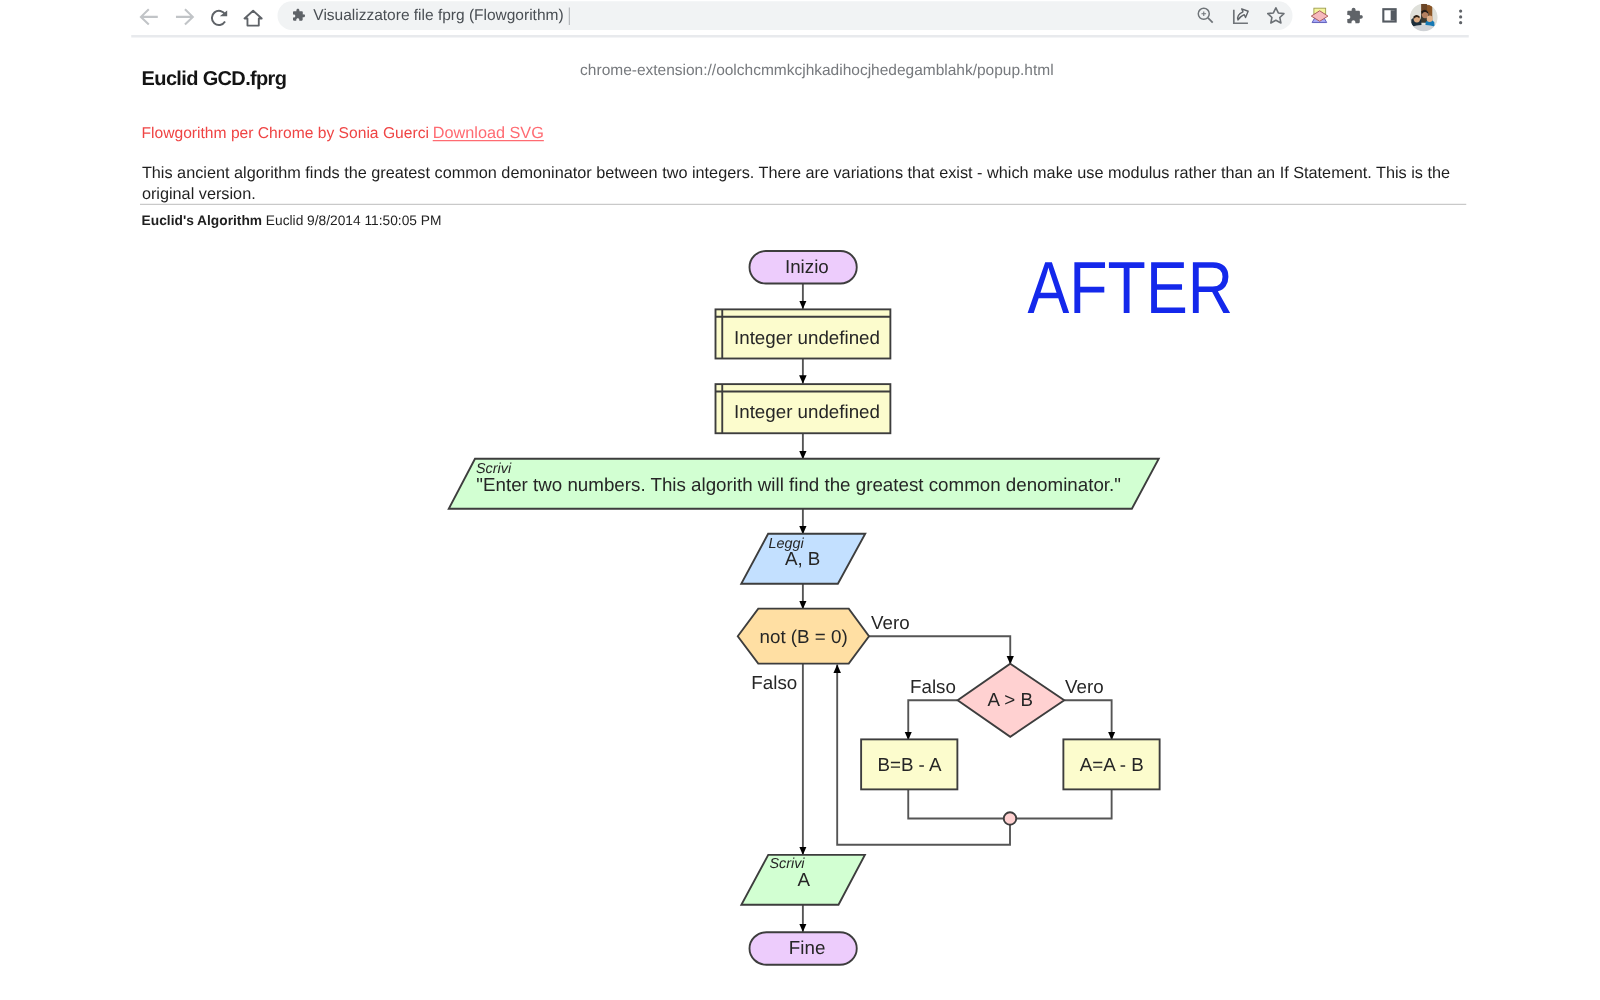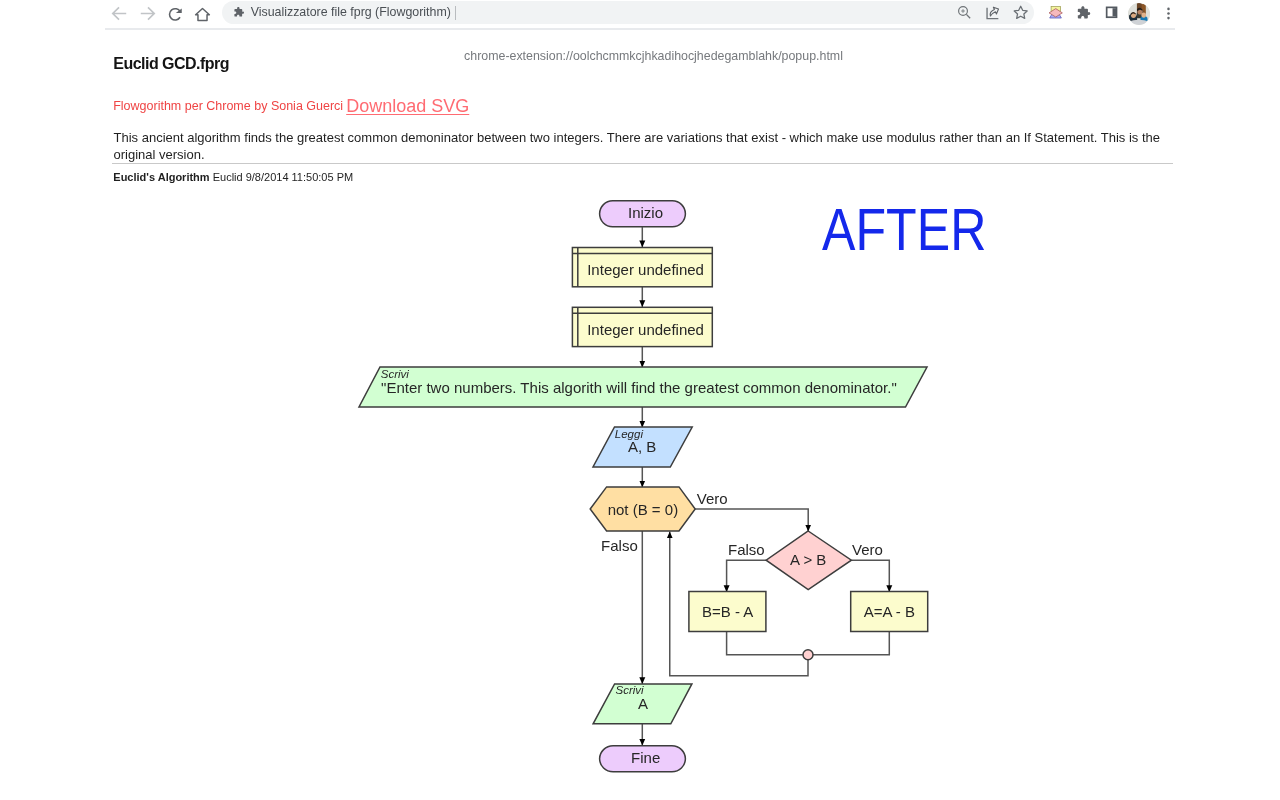--- a/index.html
+++ b/index.html
@@ -31,21 +31,21 @@
   #tb-sidepanel{left:1104.5px;top:6.3px;width:13.2px;height:12.6px;}
   #tb-avatar{position:absolute;left:1128px;top:3px;width:22px;height:22px;border-radius:50%;overflow:hidden;background:#dfe0dc;}
   #tb-menu{position:absolute;left:1160px;top:5px;width:17px;height:17px;}
 
   
   #page{position:absolute;left:0;top:0;width:1280px;height:800px;background:transparent;z-index:1;}
   #doc-title{position:absolute;left:113.3px;top:56.5px;font-size:16px;font-weight:bold;
              color:#141414;line-height:13px;letter-spacing:-0.52px;}
   #byline{position:absolute;left:113.2px;top:100.1px;font-size:12.5px;color:#ef4444;
           line-height:12.5px;}
-  #dl-link{position:absolute;left:346.2px;top:100.1px;font-size:18px;color:#ff6b72;
+  #dl-link{position:absolute;left:346.2px;top:100.1px;font-size:13px;color:#ff6b72;
            line-height:12.5px;text-decoration:underline;text-underline-offset:2px;
            text-decoration-thickness:1px;cursor:pointer;}
   #descr{position:absolute;left:113.5px;top:130px;width:1062px;font-size:13px;
          color:#1f1f1f;line-height:16.9px;}
   #hr{position:absolute;left:112px;top:162.8px;width:1061px;height:1px;background:#c9c9c9;}
   #meta{position:absolute;left:113.3px;top:172px;font-size:11px;color:#1f1f1f;
         line-height:11px;}
   #meta b{font-weight:bold;}
   #after{position:absolute;left:822.2px;top:209.7px;font-size:59px;color:#1428eb;
          font-family:"Liberation Sans",sans-serif;line-height:41.5px;

